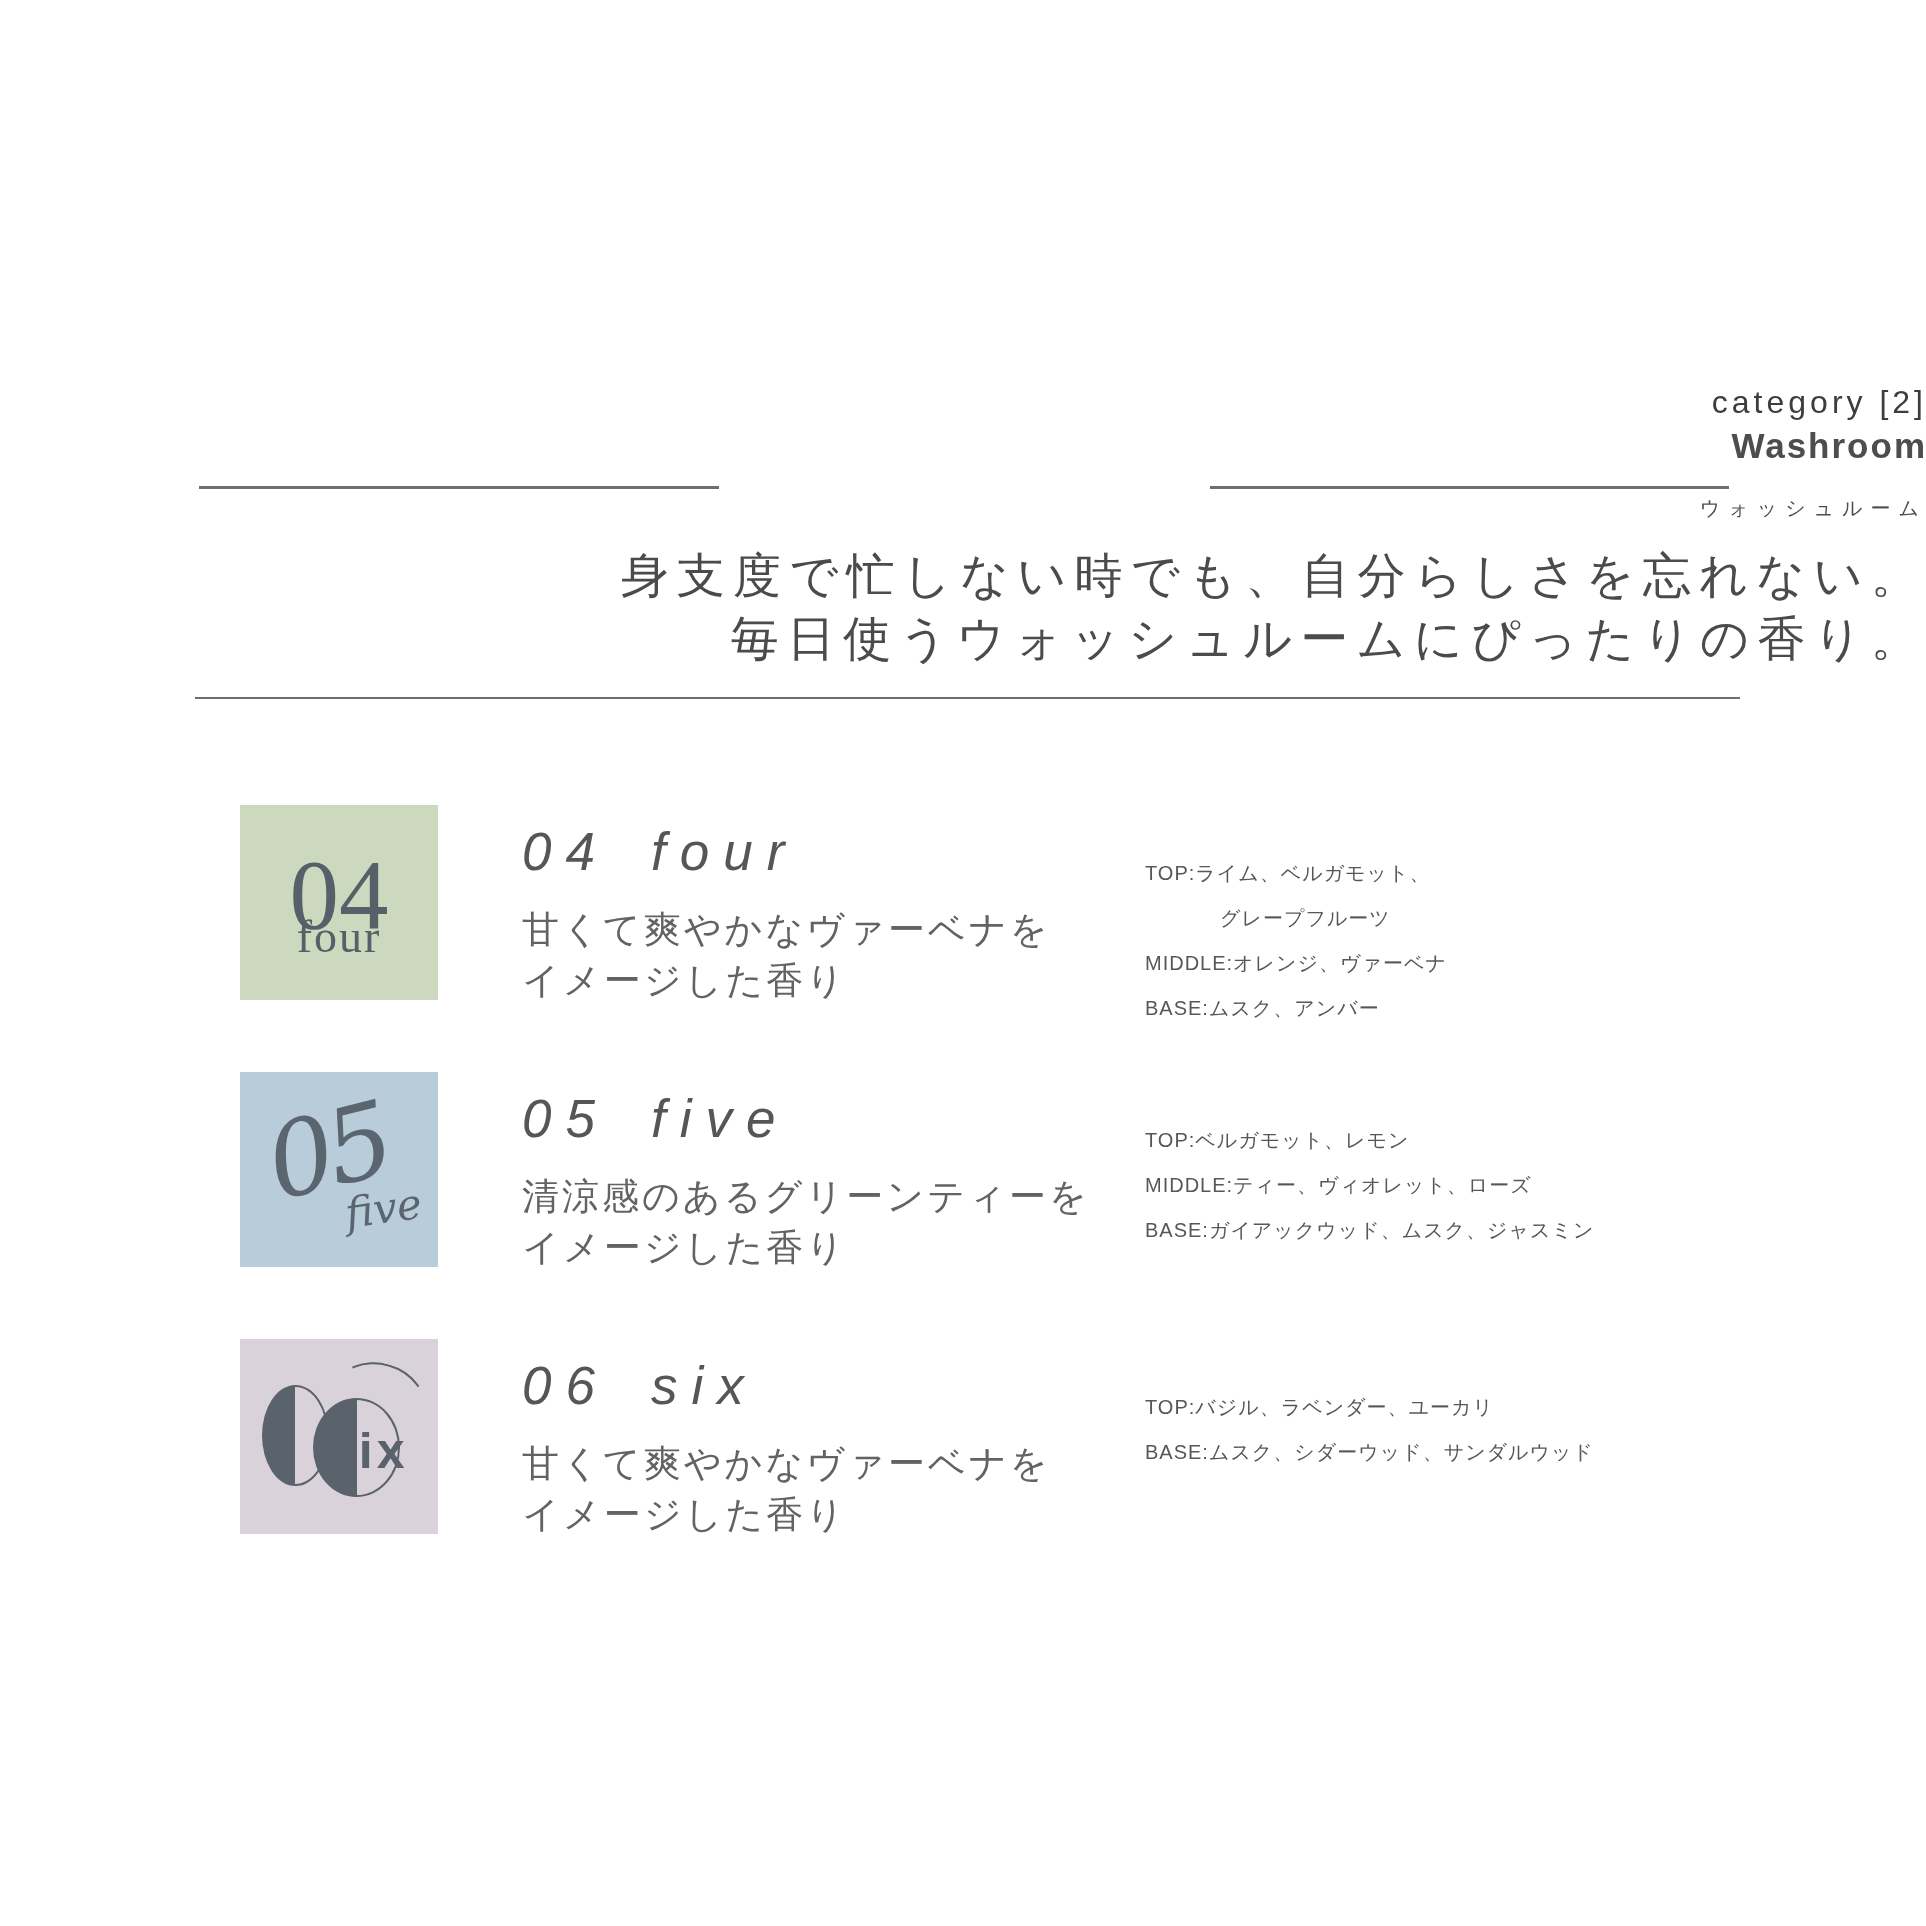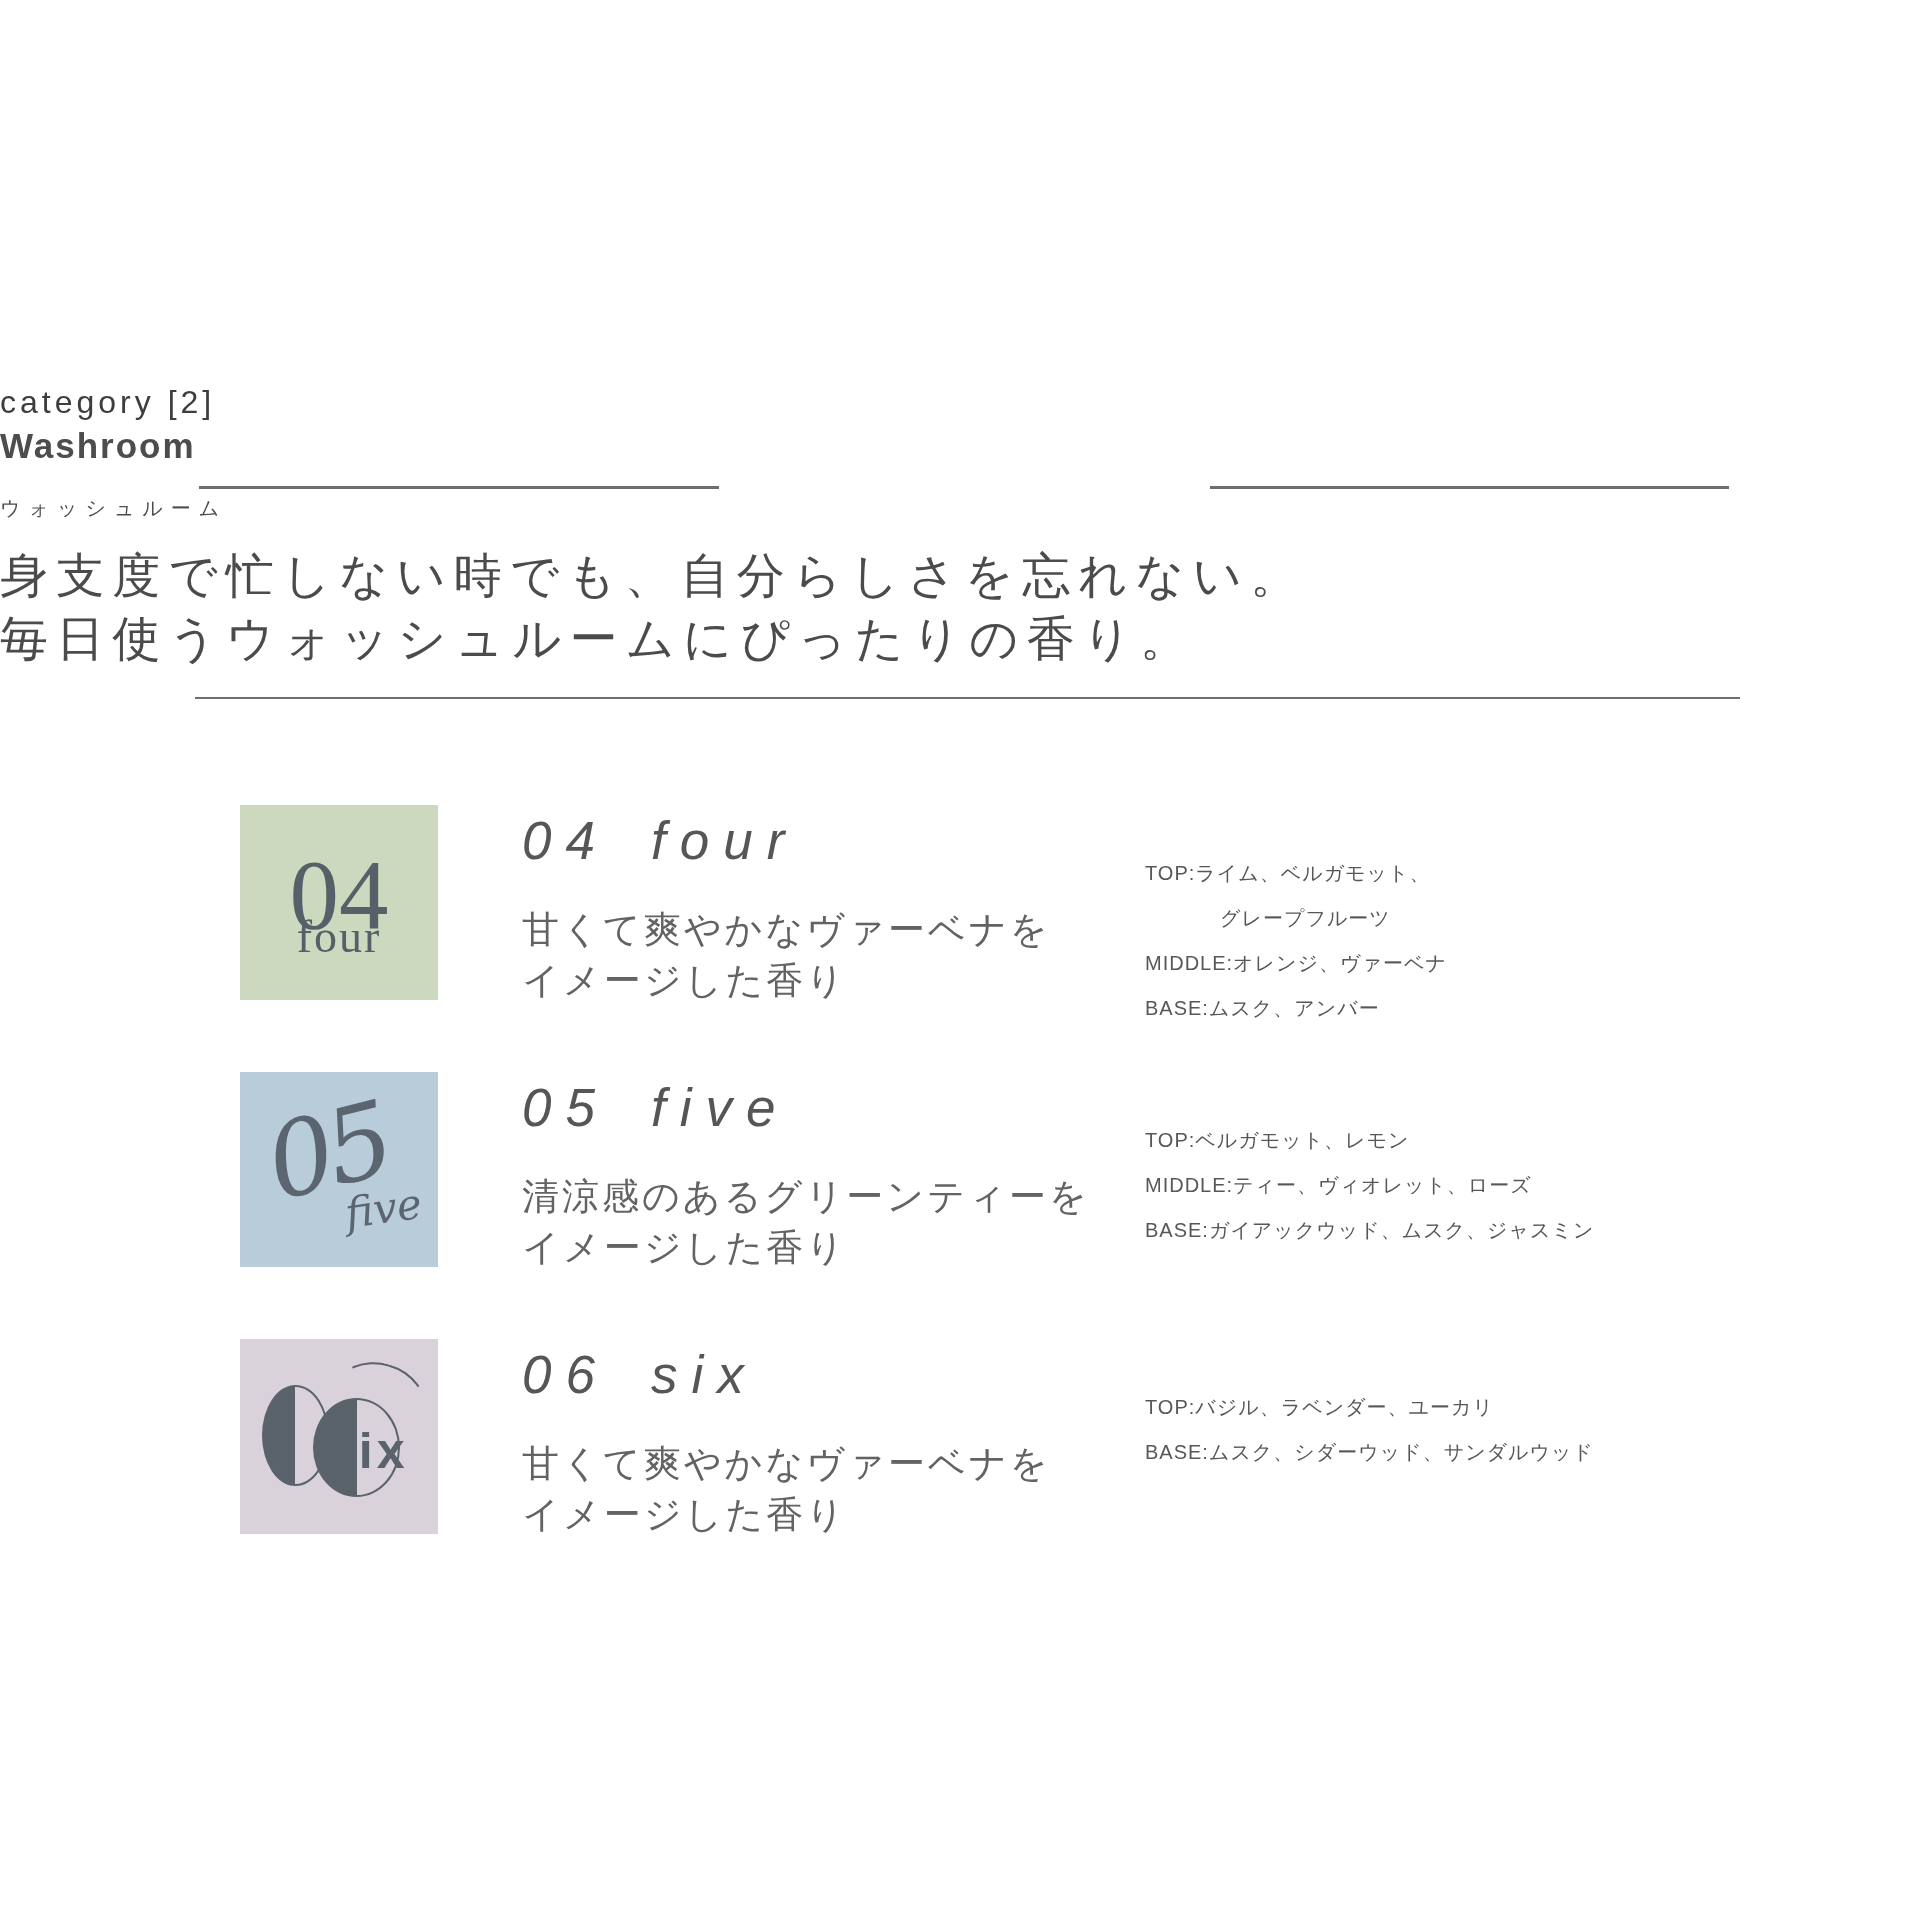--- a/index.html
+++ b/index.html
@@ -4,21 +4,21 @@
 <style>
   html,body{margin:0;padding:0;background:#ffffff;}
   .page{
     position:relative;
     width:1927px;height:1927px;
     background:#ffffff;
     overflow:hidden;
     font-family:"Liberation Sans", sans-serif;
     color:#4d4d4d;
   }
-  .centered{position:absolute;left:0;width:100%;text-align:left;}
+  .centered{position:absolute;left:0;width:100%;text-align:right;}
 
   
   .category-label{top:384px;font-size:32px;letter-spacing:4px;color:#3d3d3d;}
   .page-title{top:426px;font-size:35px;font-weight:bold;letter-spacing:2px;color:#4d4d4d;}
   .title-line{position:absolute;top:486px;height:3px;background:#6e6e6e;}
   .title-line.left{left:199px;width:520px;}
   .title-line.right{left:1210px;width:519px;}
   .page-title-kana{top:495px;font-size:20px;letter-spacing:8px;color:#4d4d4d;}
   .tagline{font-family:"Liberation Serif", serif;font-size:48px;letter-spacing:0.17em;color:#4b4b4b;}
   .tagline.l1{top:544px;}
@@ -27,21 +27,21 @@
 
   
   .product-row{position:absolute;left:0;width:100%;height:243px;}
   .row-04{top:805px;}
   .row-05{top:1072px;}
   .row-06{top:1339px;}
 
   .swatch{position:absolute;left:240px;top:0;width:198px;height:195px;}
 
   .product-heading{
-    position:absolute;left:522px;top:5px;
+    position:absolute;left:522px;top:16px;
     font-size:53px;font-style:italic;color:#565656;
     letter-spacing:14px;white-space:nowrap;
   }
   .product-heading .name{margin-left:42px;}
 
   .product-desc{
     position:absolute;left:522px;top:99px;
     font-size:37px;line-height:51px;letter-spacing:3px;
     color:#636363;white-space:nowrap;
   }

